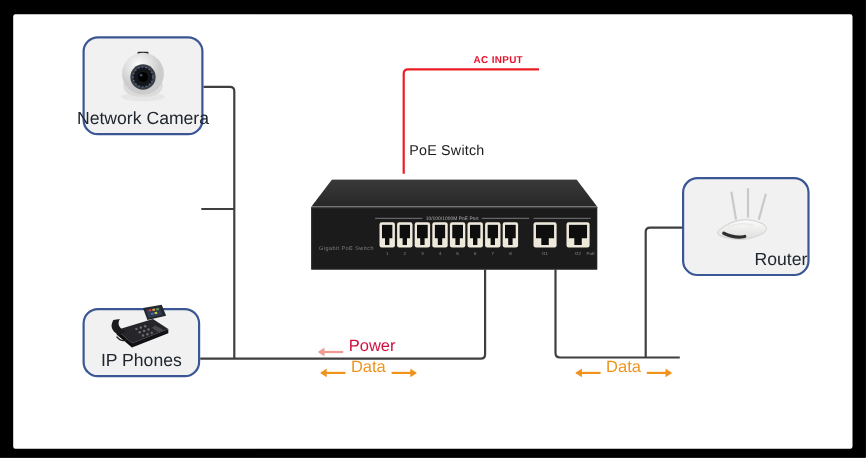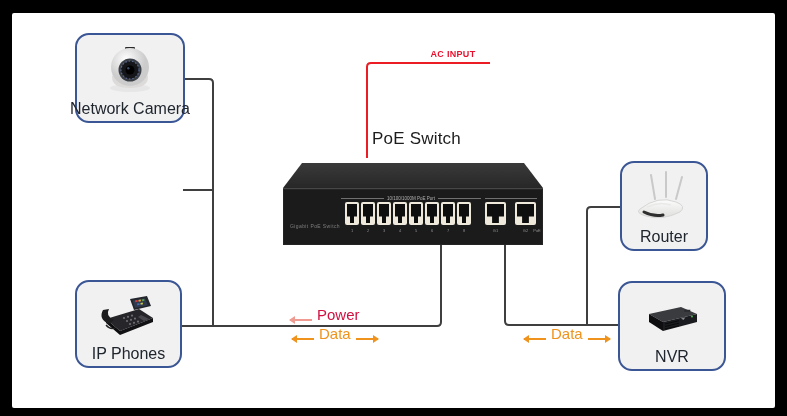--- a/index.html
+++ b/index.html
@@ -14,21 +14,21 @@
   
   .device{position:absolute;box-sizing:border-box;border:2px solid #3a5694;border-radius:14px;
           background:#f1f1f2;display:flex;flex-direction:column;align-items:center;
           justify-content:flex-end;padding-bottom:5px;}
   .device-img{flex:1;display:flex;align-items:center;justify-content:center;width:100%;}
   .device-label{font-size:16px;color:#20262e;line-height:14px;white-space:nowrap;}
 
   
   .ac-label{left:398px;top:36px;width:86px;text-align:center;font-size:9px;font-weight:bold;
             color:#e8112d;letter-spacing:.3px;}
-  .title{left:360px;top:116px;font-size:17px;color:#1c1c1c;letter-spacing:.2px;}
+  .title{left:360px;top:116px;font-size:13px;color:#1c1c1c;letter-spacing:.2px;}
 
   
   .switch-top{left:271px;top:150px;width:260px;height:25px;
               clip-path:polygon(19px 0,241px 0,260px 25px,0 25px);
               background:linear-gradient(180deg,#3a3a3a,#272727);}
   .switch-front{left:271px;top:175px;width:260px;height:57px;background:#1b1b1b;
                 border-top:1px solid #474747;box-sizing:border-box;
                 box-shadow:inset 0 0 0 1px #242424;}
   .brand{left:7px;top:34px;font-size:5px;color:#7f7f7f;letter-spacing:.4px;white-space:nowrap;}
   .pgroup{left:58px;top:5px;width:140px;height:8px;display:flex;align-items:center;gap:3px;}
@@ -92,21 +92,21 @@
         <circle cx="30" cy="27" r="11.5" fill="#3a3f46"></circle>
         <circle cx="30" cy="27" r="9" fill="#14161a" stroke="#5b6b93" stroke-width="1.2" stroke-dasharray="1.5 1.9"></circle>
         <circle cx="30" cy="27" r="4.5" fill="#000"></circle>
         <circle cx="28.3" cy="25.3" r="1.2" fill="#3c4b66"></circle>
       </svg>
     </div>
     <div class="device-label">Network Camera</div>
   </div>
 
 
-  <div class="device" style="left:63px;top:267px;width:107px;height:88px;">
+  <div class="device" style="left:63px;top:267px;width:107px;height:63px;">
     <div class="device-img">
       <svg width="70" height="52" viewBox="0 0 70 52">
         <path d="M36 10 L53 7 L57 17 L40 21 Z" fill="#23262b"></path>
         <path d="M38.5 11.5 L51 9.2 L53.8 16.2 L41 19 Z" fill="#30394d"></path>
         <rect x="41" y="11.5" width="2.4" height="1.8" fill="#d23b3b" transform="rotate(-10 41 11.5)"></rect>
         <rect x="44.4" y="11" width="2.4" height="1.8" fill="#e8a23a" transform="rotate(-10 44 11)"></rect>
         <rect x="47.8" y="10.4" width="2.4" height="1.8" fill="#54a14c" transform="rotate(-10 48 10.4)"></rect>
         <rect x="43" y="14.6" width="2.4" height="1.8" fill="#3f6fbb" transform="rotate(-10 43 14.6)"></rect>
         <rect x="46.4" y="14" width="2.4" height="1.8" fill="#c7c94a" transform="rotate(-10 46 14)"></rect>
         <path d="M12 30 L45 20 L59 29 L26 42 Z" fill="#26262a"></path>
@@ -124,21 +124,21 @@
               <circle cx="44" cy="32.6" r="1.1"></circle>
         </g>
         <path d="M47 26 L55 30 L50 32 L44 28 Z" fill="#47474d"></path>
         <path d="M9 21 q-5 9 6 14 l5 -4 q-9 -4 -5 -11 Z" fill="#1c1c1f"></path>
         <path d="M12 36 q4 5 9 3" stroke="#232326" stroke-width="1.3" fill="none"></path>
       </svg>
     </div>
     <div class="device-label">IP Phones</div>
   </div>
 
-  <div class="device" style="left:608px;top:148px;width:88px;height:90px;">
+  <div class="device" style="left:608px;top:148px;width:116px;height:90px;align-items:flex-end;">
     <div class="device-img">
       <svg width="70" height="56" viewBox="0 0 70 56">
         <defs>
               <linearGradient id="gr" x1="0" y1="0" x2="0" y2="1">
                 <stop offset="0%" stop-color="#fcfcfc"></stop>
                 <stop offset="100%" stop-color="#dededc"></stop>
               </linearGradient>
             </defs>
         <g stroke="#c9c9c9" stroke-width="2" stroke-linecap="round">
           <path d="M26 30 L22 6"></path>
@@ -146,38 +146,20 @@
               <path d="M47 30 L53 8"></path>
         </g>
         <path d="M11 40 Q29 26 47 33 Q58 37 51 43 Q33 52 17 47 Q6 44 11 40 Z" fill="url(#gr)" stroke="#d6d6d4" stroke-width="1"></path>
         <path d="M15 43 Q25 48 34 46" stroke="#2e2e2e" stroke-width="3" stroke-linecap="round" fill="none"></path>
         <path d="M18 38 Q30 32 42 36" stroke="#e9e9e7" stroke-width="1.5" fill="none"></path>
       </svg>
     </div>
     <div class="device-label">Router</div>
   </div>
 
-  <div class="device" style="left:606px;top:268px;width:108px;height:90px;">
-    <div class="device-img">
-      <svg width="72" height="48" viewBox="0 0 72 48">
-        <path d="M13 21 L45 14 L61 21 L27 29 Z" fill="#3a3b3f"></path>
-        <path d="M13 21 L27 29 L27 38 L13 29 Z" fill="#0e0e10"></path>
-        <path d="M27 29 L61 21 L61 29 L27 38 Z" fill="#1b1c1f"></path>
-        <g stroke="#0a0a0b" stroke-width="1">
-          <path d="M29 31 L43 27.7"></path>
-              <path d="M29 33.5 L43 30.2"></path>
-              <path d="M29 36 L43 32.7"></path>
-        </g>
-        <path d="M45 25.5 l4.5 -1.2 l-2 2.6 Z" fill="#8a8a8e"></path>
-        <circle cx="56" cy="23.5" r=".9" fill="#55c25a"></circle>
-        <rect x="52" y="16.8" width="6" height="2" fill="#2a2b2e" transform="skewX(-12)"></rect>
-      </svg>
-    </div>
-    <div class="device-label">NVR</div>
-  </div>
 
   <div class="abs switch-top"></div>
   <div class="abs switch-front">
     <div class="abs brand">Gigabit PoE Switch</div>
     <div class="abs pgroup">
       <div class="rule"></div>
       <div class="ptxt">10/100/1000M PoE Port</div>
       <div class="rule"></div>
     </div>
     <div class="abs uplink-rule"></div>

